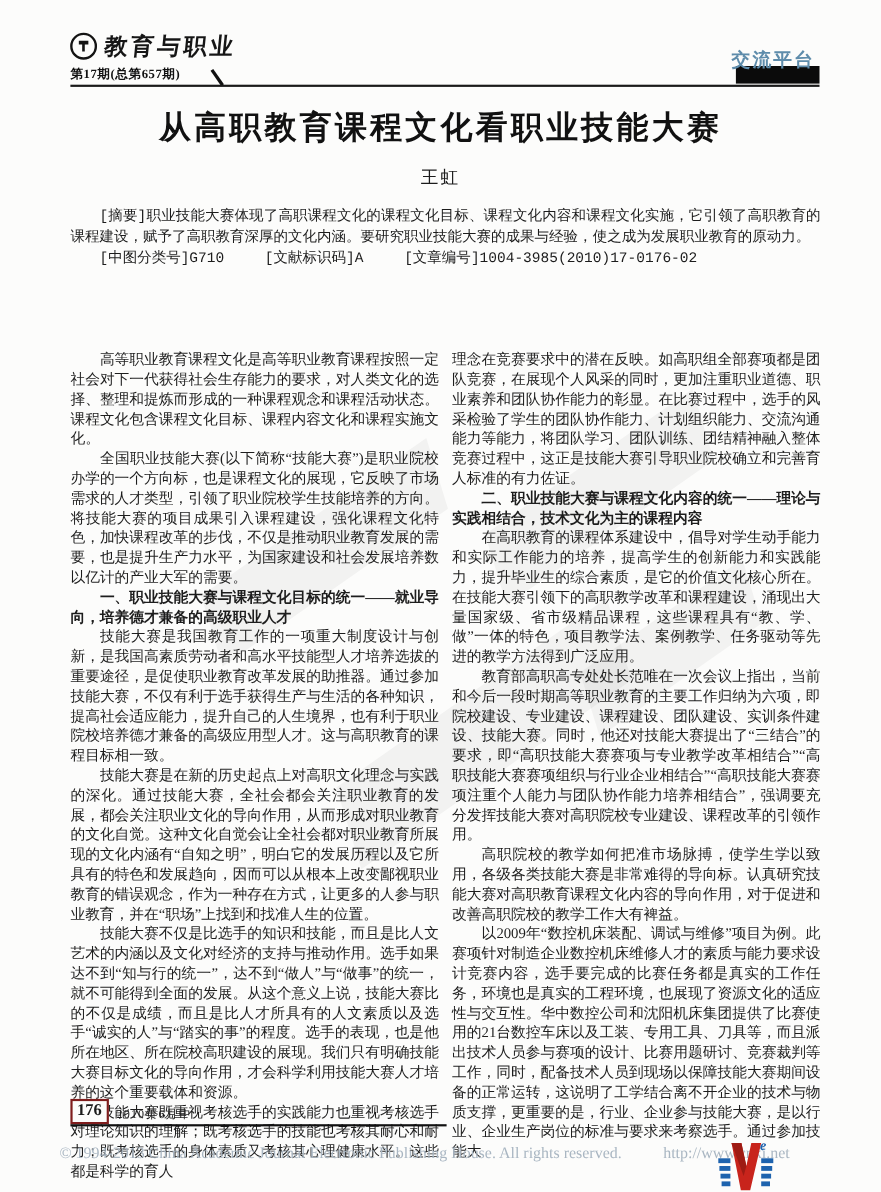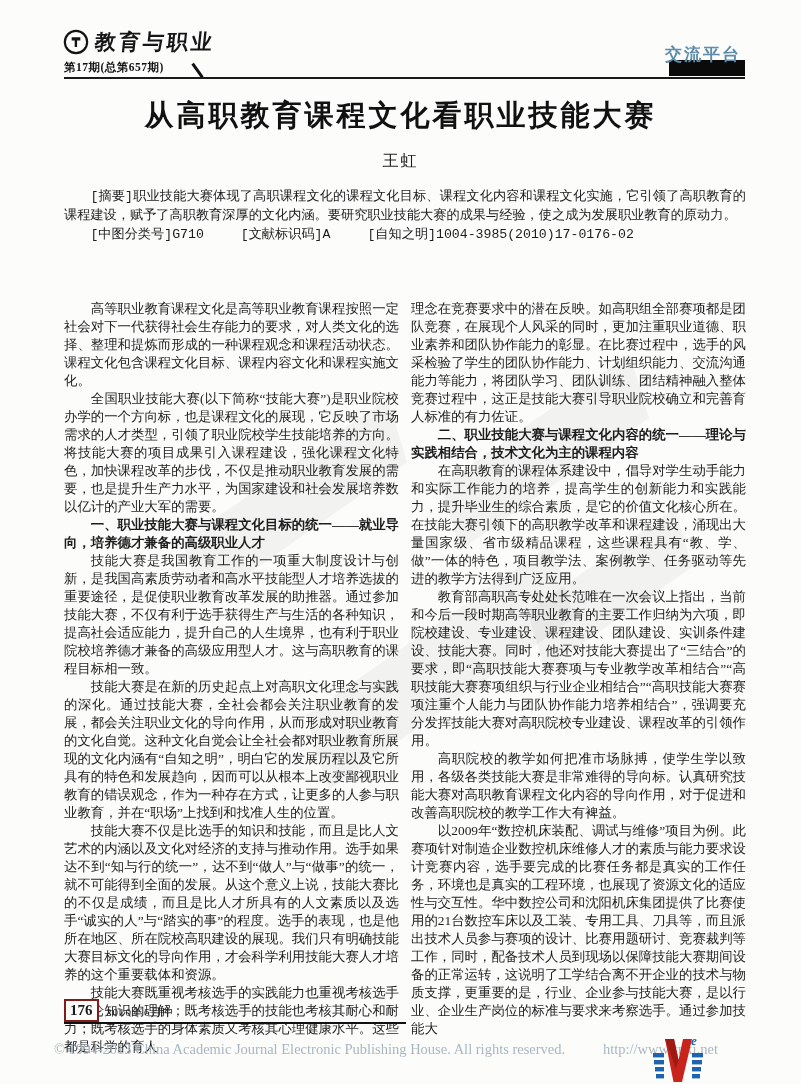--- a/index.html
+++ b/index.html
@@ -19,21 +19,21 @@
   .badge-text{position:absolute;right:60px;top:43px;font-size:17px;letter-spacing:2px;color:#5e8cab;font-weight:bold;z-index:2;}
   
   .article-title{position:absolute;left:0;top:96px;width:100%;text-align:center;
     font-size:29px;font-weight:600;letter-spacing:3px;color:#111;}
   .article-author{position:absolute;left:0;top:151px;width:100%;text-align:center;font-size:16px;letter-spacing:2px;}
   
   .front-matter{position:absolute;left:64px;top:187px;width:682px;font-size:13.2px;line-height:19px;text-align:justify;font-family:Liberation Mono, monospace;}
   .front-matter p{margin:0;text-indent:2em;}
   .clc-line .gapped{margin-left:2.2em;}
   
-  .body-columns{position:absolute;left:64px;top:300px;width:682px;height:674px;display:flex;gap:12px;}
+  .body-columns{position:absolute;left:64px;top:318px;width:682px;height:674px;display:flex;gap:12px;}
   .col{width:335px;font-size:13.4px;line-height:18px;text-align:justify;color:#1d1d1d;}
   .col .para{margin:0;text-indent:2em;}
   .col .para.cont{text-indent:0;}
   .col .para.heading{font-weight:bold;}
   
   .watermark{position:absolute;left:0;top:0;width:100%;height:100%;pointer-events:none;}
   .wm{position:absolute;background:rgba(50,50,55,.05);}
   .wm1{left:170px;top:470px;width:250px;height:64px;transform:rotate(-35deg) skewX(-18deg);}
   .wm2{left:430px;top:420px;width:230px;height:64px;transform:rotate(-35deg) skewX(-18deg);}
   .wm3{left:290px;top:630px;width:300px;height:74px;transform:rotate(-35deg) skewX(-18deg);}
@@ -75,21 +75,21 @@
   <div class="badge-text">交流平台</div>
 
   <div class="article-title">从高职教育课程文化看职业技能大赛</div>
   <div class="article-author">王虹</div>
 
   <div class="front-matter">
     <p><span>[摘要]</span><span>职业技能大赛体现了高职课程文化的课程文化目标、课程文化内容和课程文化实施，它引领了高职教育的课程建设，赋予了高职教育深厚的文化内涵。要研究职业技能大赛的成果与经验，使之成为发展职业教育的原动力。</span></p>
     <p class="clc-line">
       <span>[中图分类号]</span><span>G710</span>
       <span class="gapped">[文献标识码]</span><span>A</span>
-      <span class="gapped">[自知之明]</span><span>1004-3985(2010)17-0176-02</span>
+      <span class="gapped">[文章编号]</span><span>1004-3985(2010)17-0176-02</span>
     </p>
   </div>
 
   <div class="body-columns">
     <div class="col">
         <p class="para">高等职业教育课程文化是高等职业教育课程按照一定社会对下一代获得社会生存能力的要求，对人类文化的选择、整理和提炼而形成的一种课程观念和课程活动状态。课程文化包含课程文化目标、课程内容文化和课程实施文化。</p>
         <p class="para">全国职业技能大赛(以下简称“技能大赛”)是职业院校办学的一个方向标，也是课程文化的展现，它反映了市场需求的人才类型，引领了职业院校学生技能培养的方向。将技能大赛的项目成果引入课程建设，强化课程文化特色，加快课程改革的步伐，不仅是推动职业教育发展的需要，也是提升生产力水平，为国家建设和社会发展培养数以亿计的产业大军的需要。</p>
         <p class="para heading">一、职业技能大赛与课程文化目标的统一——就业导向，培养德才兼备的高级职业人才</p>
         <p class="para">技能大赛是我国教育工作的一项重大制度设计与创新，是我国高素质劳动者和高水平技能型人才培养选拔的重要途径，是促使职业教育改革发展的助推器。通过参加技能大赛，不仅有利于选手获得生产与生活的各种知识，提高社会适应能力，提升自己的人生境界，也有利于职业院校培养德才兼备的高级应用型人才。这与高职教育的课程目标相一致。</p>
         <p class="para">技能大赛是在新的历史起点上对高职文化理念与实践的深化。通过技能大赛，全社会都会关注职业教育的发展，都会关注职业文化的导向作用，从而形成对职业教育的文化自觉。这种文化自觉会让全社会都对职业教育所展现的文化内涵有“自知之明”，明白它的发展历程以及它所具有的特色和发展趋向，因而可以从根本上改变鄙视职业教育的错误观念，作为一种存在方式，让更多的人参与职业教育，并在“职场”上找到和找准人生的位置。</p>

